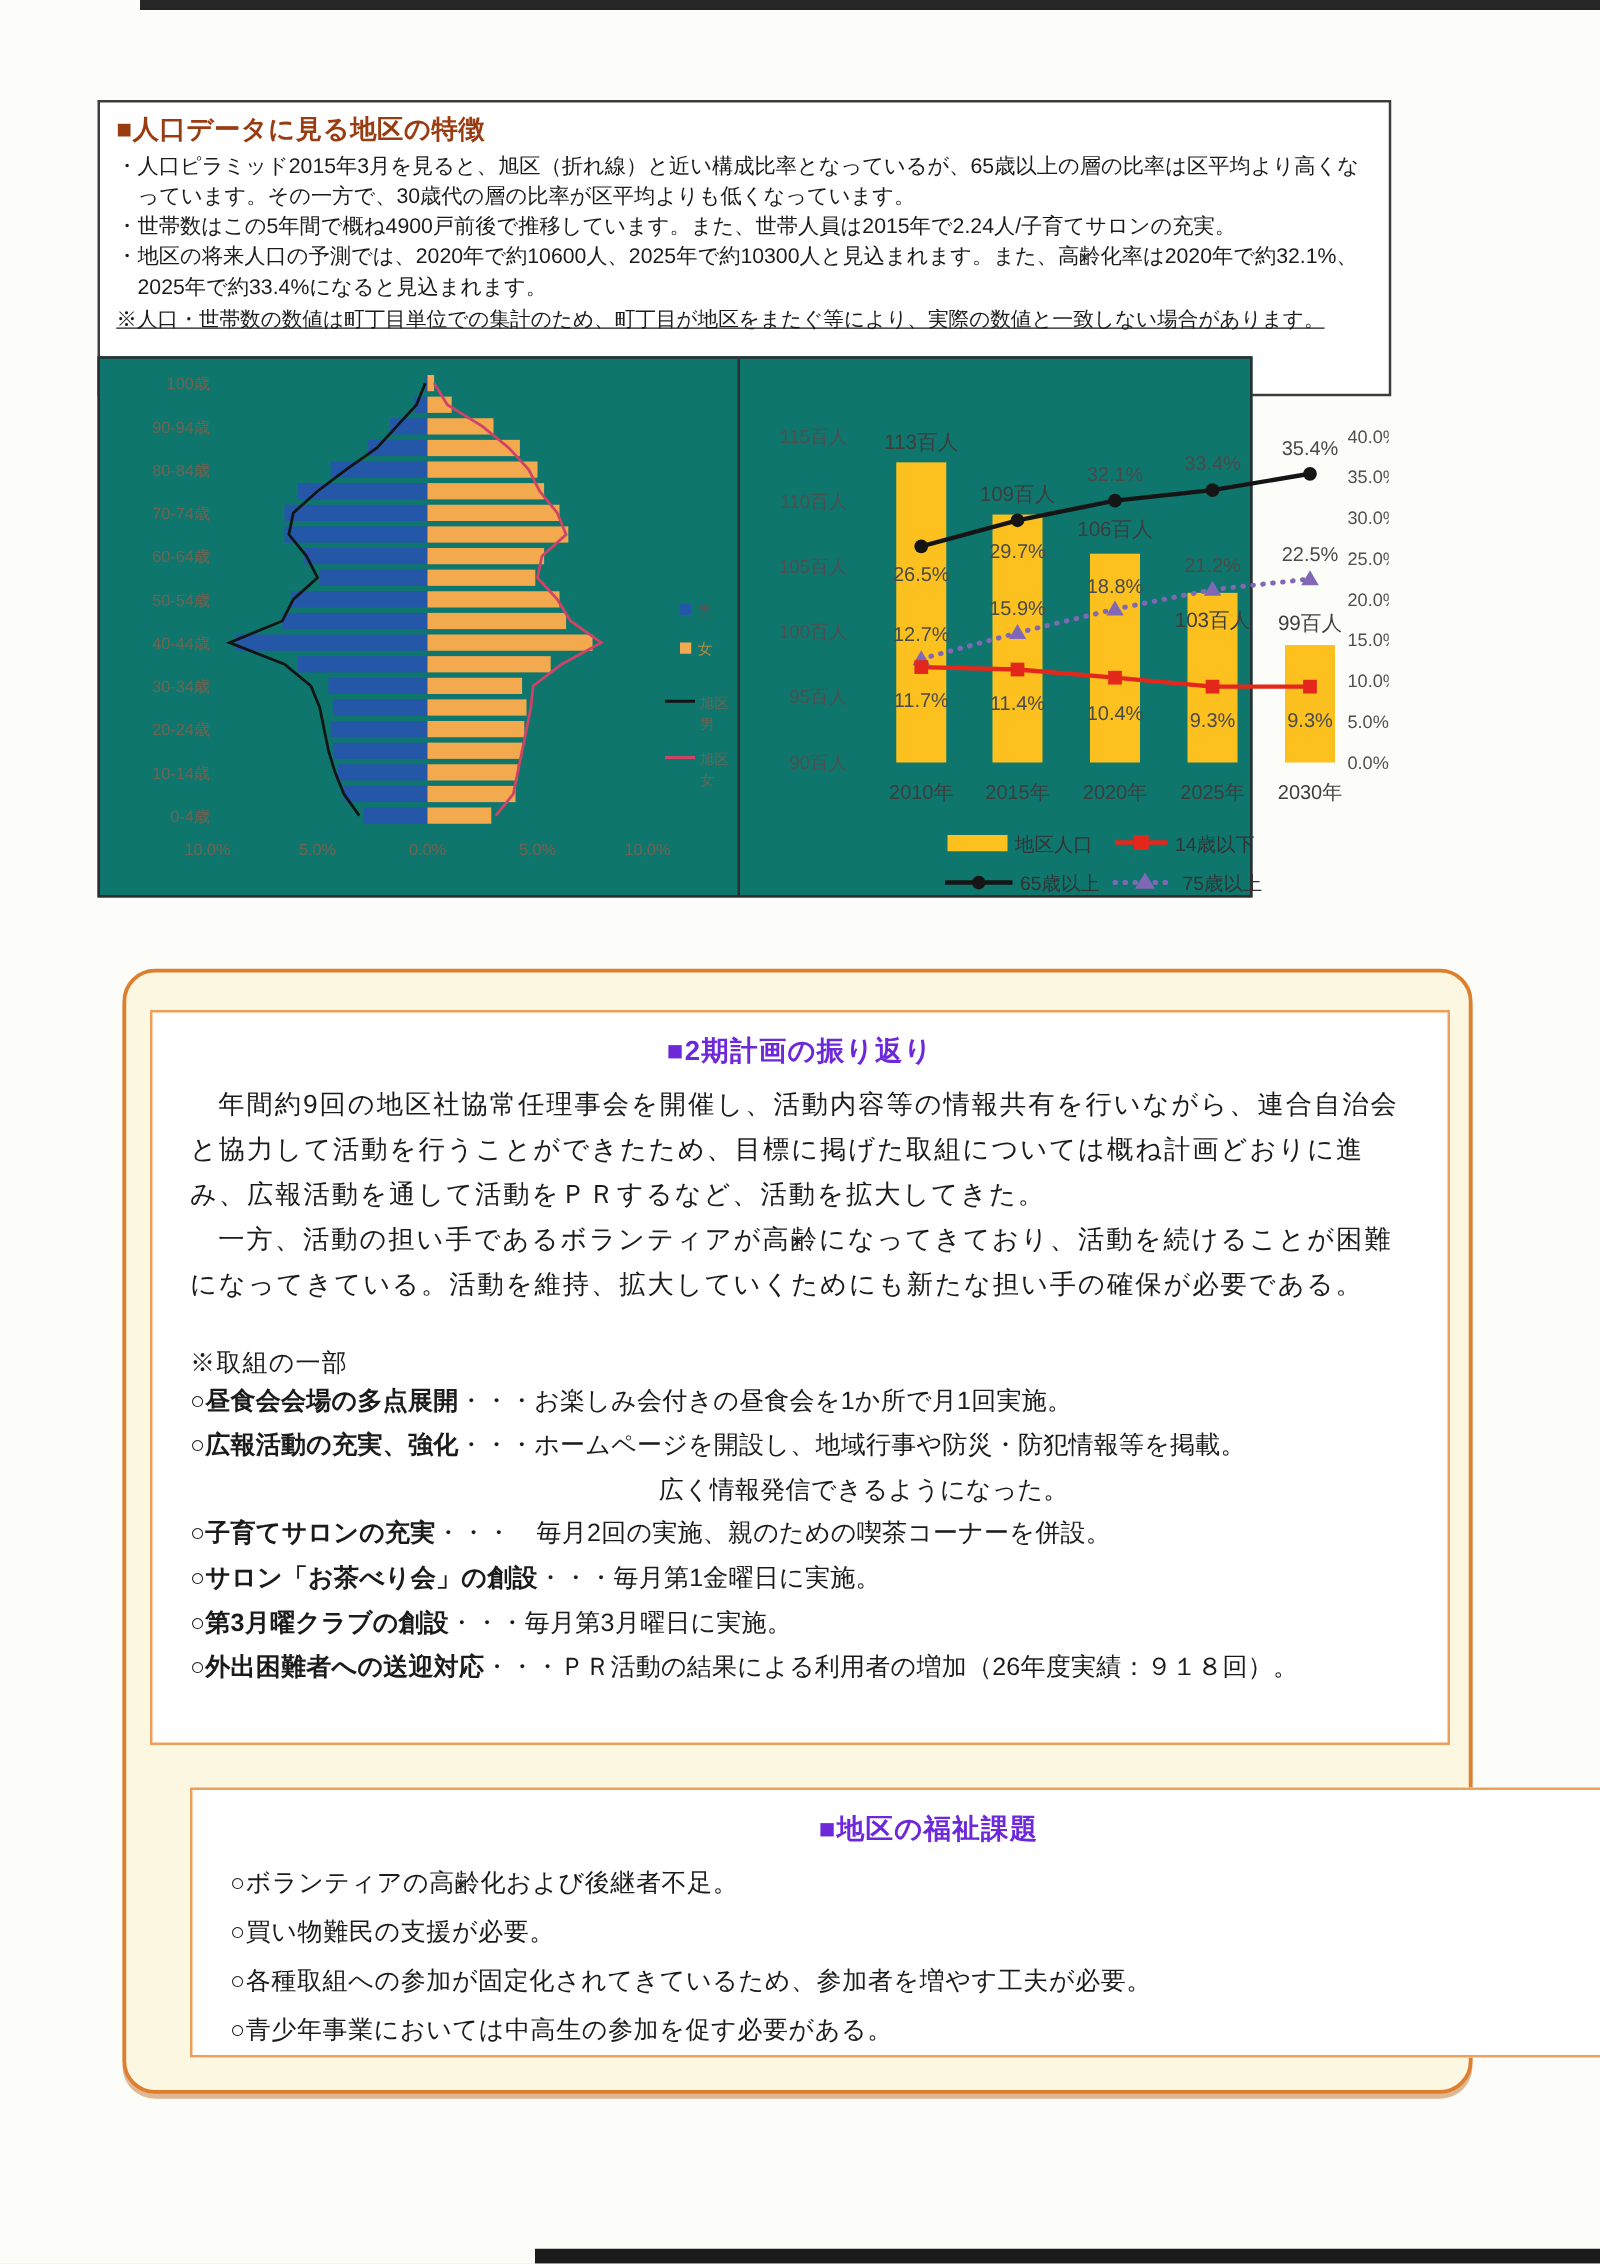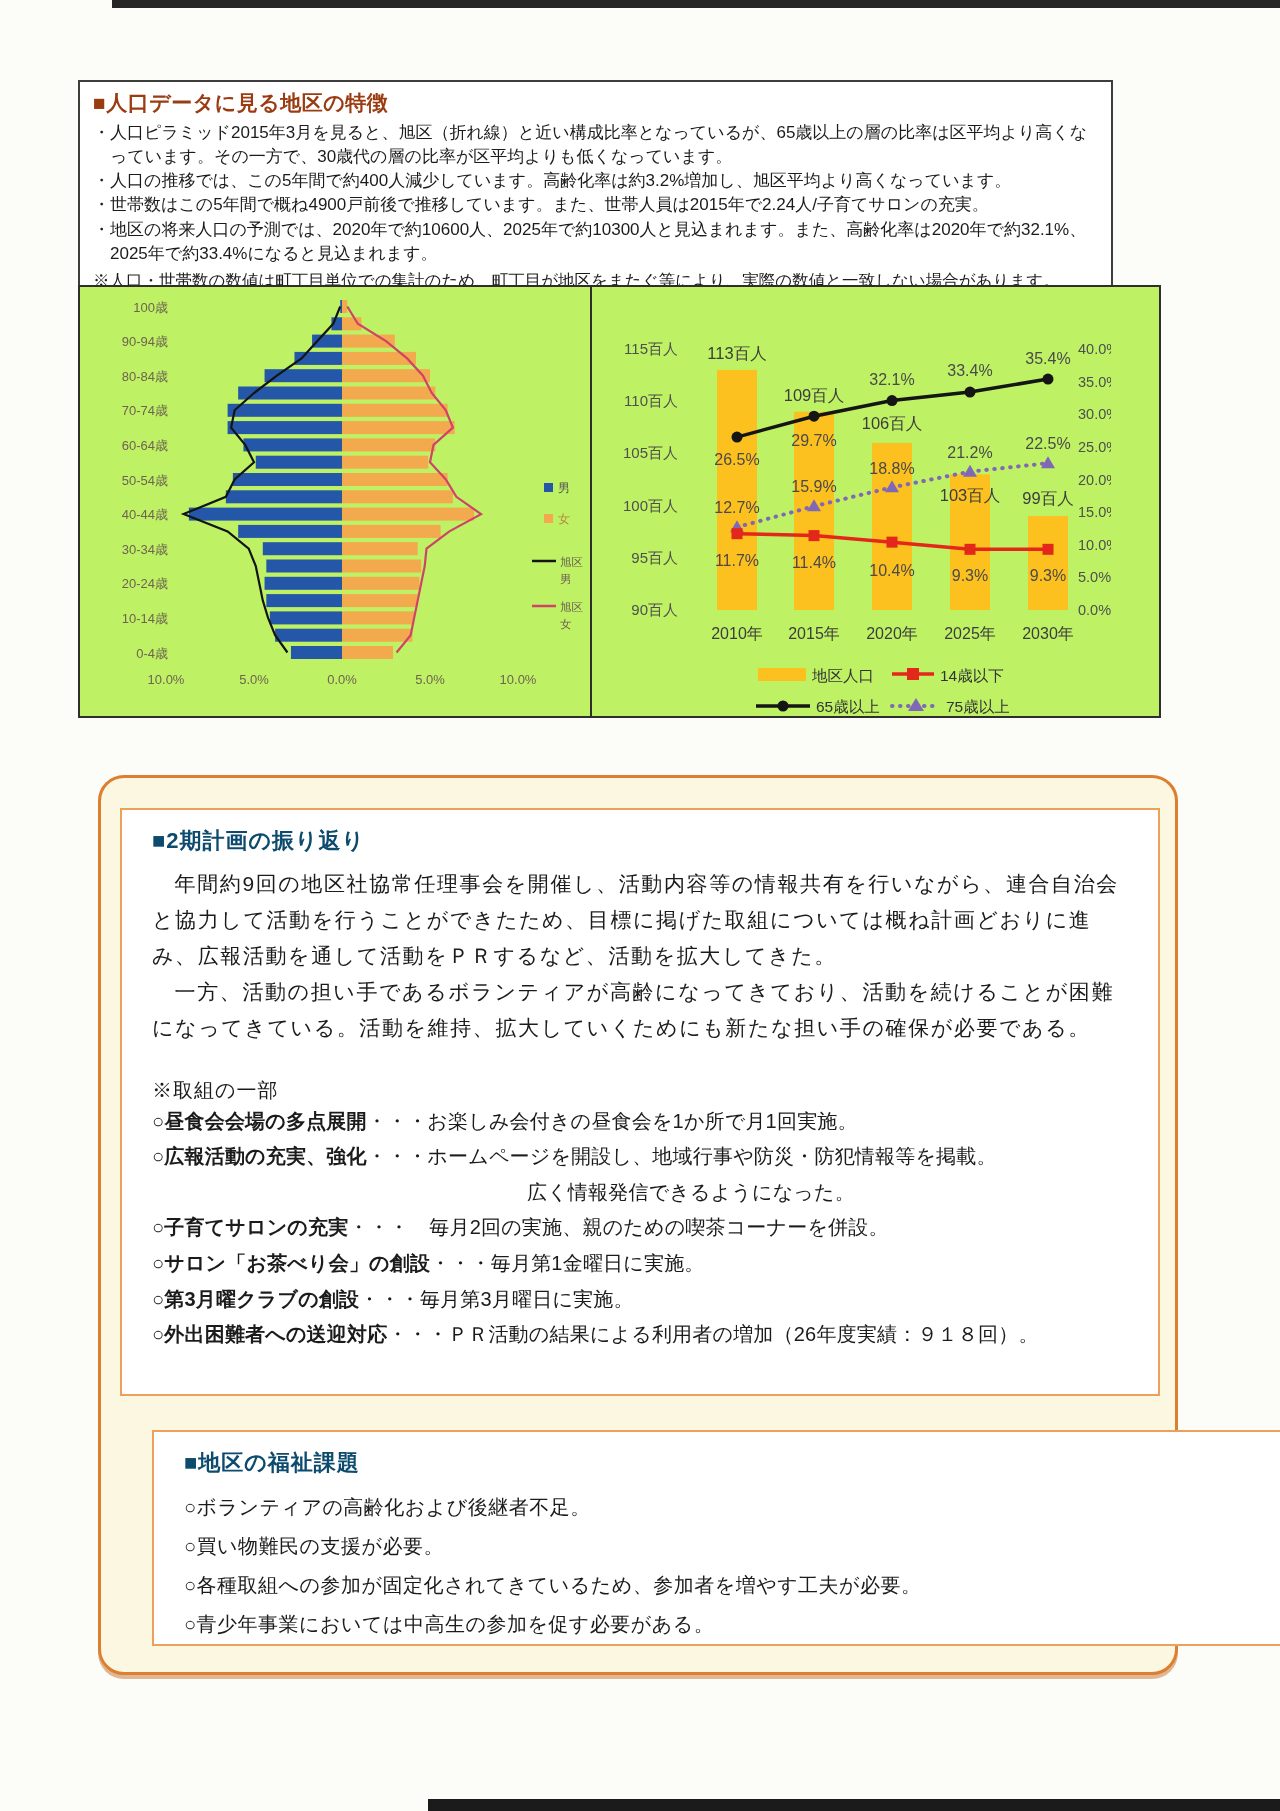--- a/index.html
+++ b/index.html
@@ -9,52 +9,51 @@
   .scan-bottom{position:absolute;left:428px;top:1799px;width:852px;height:12px;background:#1b1b1b;}
 
   
   .box1{position:absolute;left:78px;top:80px;width:1035px;height:237px;
         border:2px solid #3d3d3d;background:#fff;box-sizing:border-box;padding:5px 14px 0 13px;}
   .box1 h1{margin:2px 0 4px;font-size:21px;color:#9a3c12;font-weight:bold;letter-spacing:.5px;}
   .bullet{font-size:17px;line-height:1.42;margin:0;padding-left:17px;text-indent:-17px;}
   .note{text-decoration:underline;margin-top:3px;font-size:16.5px;}
 
   
-  .box2{position:absolute;left:78px;top:285px;width:1083px;height:433px;
-        border:2px solid #2e2e2e;background:#bef264;box-sizing:border-box;display:flex;text-align:right;}
+  .box2{position:absolute;left:78px;top:285px;width:924px;height:433px;
+        border:2px solid #2e2e2e;background:#0f766e;box-sizing:border-box;display:flex;text-align:right;}
   .pane-left{width:512px;border-right:2px solid #2e2e2e;box-sizing:border-box;}
   .pane-right{flex:1;}
   .pane-left svg,.pane-right svg{display:block;}
 
   
   .round-outer{position:absolute;left:98px;top:775px;width:1080px;height:900px;
         background:#fbf7e1;border:3px solid #dd7f2f;border-radius:26px;
         box-shadow:0 4px 0 rgba(190,100,25,.45);box-sizing:border-box;}
   .inner{position:absolute;background:#fff;border:2px solid #eca05c;box-sizing:border-box;}
   .innerA{left:120px;top:808px;width:1040px;height:588px;padding:8px 30px 0;}
   .innerB{left:120px;top:1430px;width:1182px;height:216px;padding:8px 30px 0;margin-left:32px;}
-  .inner h2{font-size:22px;color:#0c4a6e;font-weight:bold;margin:8px 0 10px;letter-spacing:1px;}
+  .inner h2{font-size:22px;color:#6d28d9;font-weight:bold;margin:8px 0 10px;letter-spacing:1px;text-align:center;}
   .para{font-size:21px;line-height:1.72;letter-spacing:1.6px;margin:0;}
   .list-title{font-size:20px;margin:30px 0 0;letter-spacing:1px;}
   .item{font-size:20px;line-height:1.78;letter-spacing:.2px;}
   .item-label{font-weight:bold;}
   .item-cont{margin-left:375px;}
   .issue{font-size:20px;line-height:1.95;letter-spacing:.5px;}
 </style>
 </head>
 <body>
 
 <div class="page">
   <div class="scan-top"></div>
   <div class="scan-bottom"></div>
 
   <section class="box1">
     <h1>■人口データに見る地区の特徴</h1>
     <p class="bullet">・人口ピラミッド2015年3月を見ると、旭区（折れ線）と近い構成比率となっているが、65歳以上の層の比率は区平均より高くなっています。その一方で、30歳代の層の比率が区平均よりも低くなっています。</p>
-    <p class="bullet">・人口の推移では、この5年間で約400人減少しています。高齢化率は約3.2%増加し、旭区平均より高くなっています。</p>
     <p class="bullet">・世帯数はこの5年間で概ね4900戸前後で推移しています。また、世帯人員は2015年で2.24人/子育てサロンの充実。</p>
     <p class="bullet">・地区の将来人口の予測では、2020年で約10600人、2025年で約10300人と見込まれます。また、高齢化率は2020年で約32.1%、2025年で約33.4%になると見込まれます。</p>
     <p class="bullet note">※人口・世帯数の数値は町丁目単位での集計のため、町丁目が地区をまたぐ等により、実際の数値と一致しない場合があります。</p>
   </section>
 
   <section class="box2">
     <div class="pane-left">
       <svg id="pyramid-svg" width="510" height="429" viewBox="0 0 510 429">
           <rect x="260.24" y="13" width="1.7600000000000002" height="13" fill="#2457a8"></rect>
           <rect x="262" y="13" width="5.28" height="13" fill="#f3a94e"></rect>

